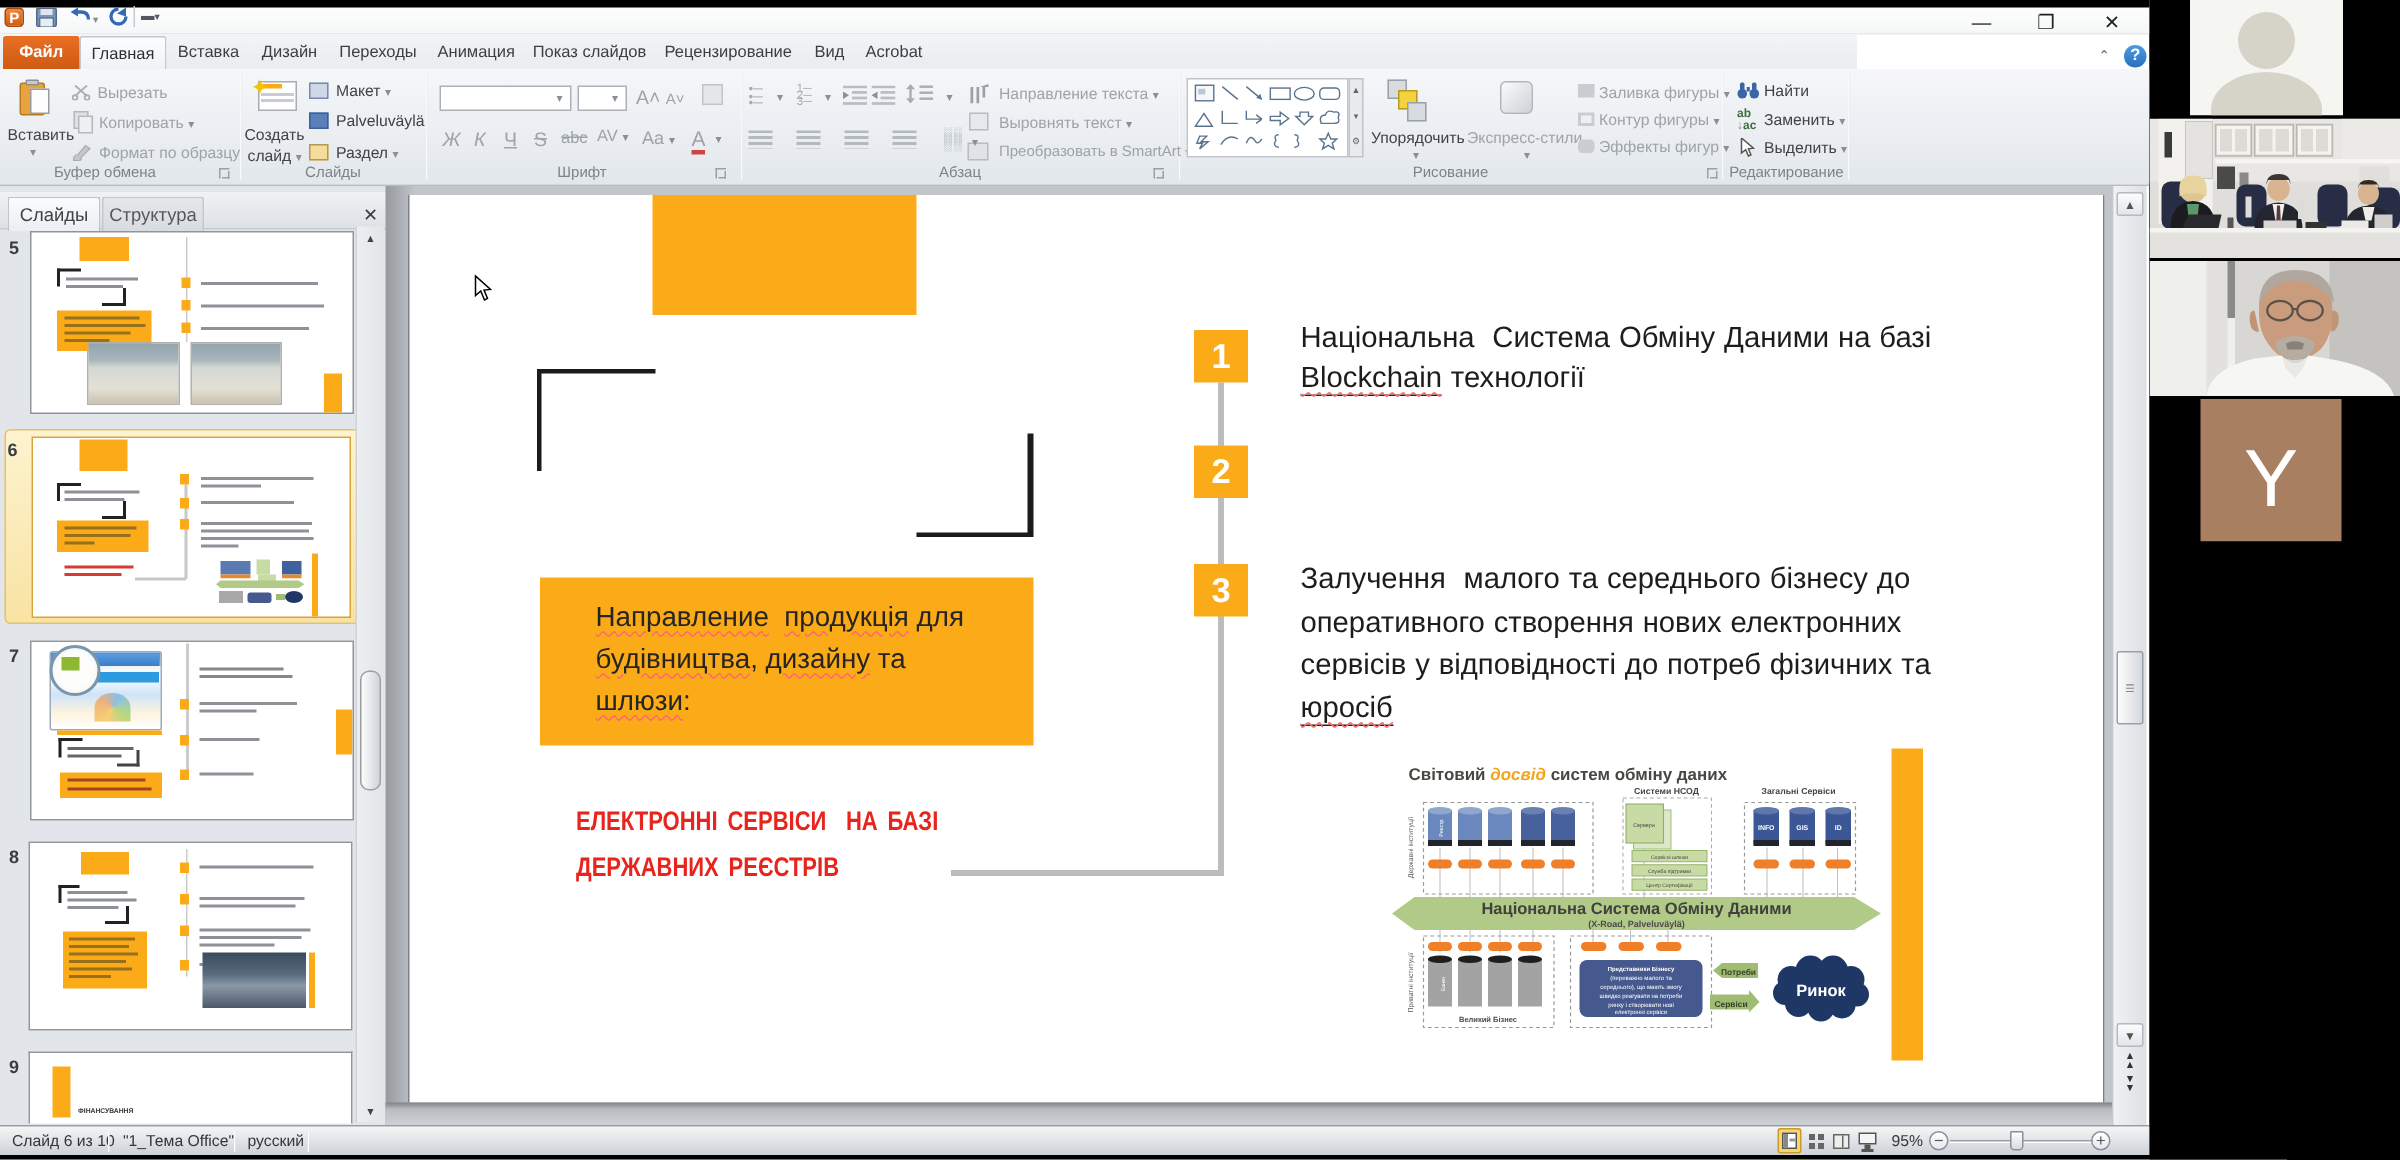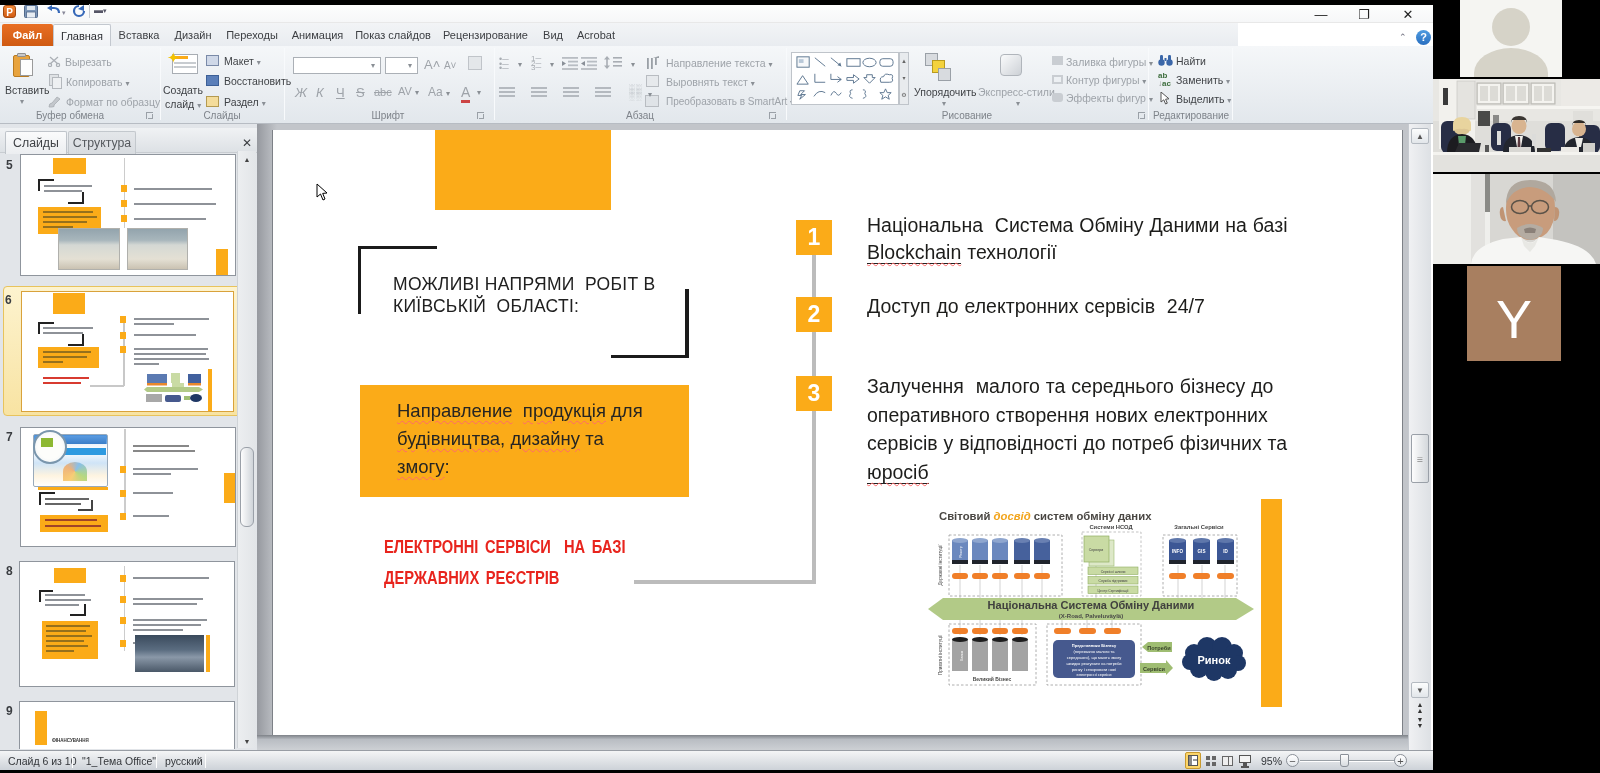--- a/index.html
+++ b/index.html
@@ -177,21 +177,21 @@
       <div class="a" style="left:172px;top:8px;width:26px;height:20px;background:#fff;border:1px solid #a8adb3;"></div>
       <div class="a" style="left:174px;top:10px;width:14px;height:3px;background:#fbab18;"></div>
       <div class="a" style="left:174px;top:16px;width:22px;height:2px;background:#c8ccd0;"></div>
       <div class="a" style="left:174px;top:20px;width:22px;height:2px;background:#c8ccd0;"></div>
       <div class="a" style="left:167px;top:3px;font-size:15px;color:#f3c200;">✦</div>
       <div class="rtxtd" style="left:163px;top:38px;">Создать</div>
       <div class="rtxtd" style="left:165px;top:52px;">слайд <span class="dd">▾</span></div>
       <div class="a" style="left:206px;top:9px;width:13px;height:11px;background:#cfd8e8;border:1px solid #7a8aa8;"></div>
       <div class="rtxtd" style="left:224px;top:9px;">Макет <span class="dd">▾</span></div>
       <div class="a" style="left:206px;top:29px;width:13px;height:11px;background:#5b7fb9;border:1px solid #3c5f96;"></div>
-      <div class="rtxtd" style="left:224px;top:29px;">Восстановить</div>
+      <div class="rtxtd" style="left:224px;top:29px;">Palveluväylä</div>
       <div class="a" style="left:206px;top:50px;width:13px;height:11px;background:#f4dc9a;border:1px solid #b49a50;"></div>
       <div class="rtxtd" style="left:224px;top:50px;">Раздел <span class="dd">▾</span></div>
 
       <div class="a" style="left:293px;top:11px;width:88px;height:17px;background:#fff;border:1px solid #abb0b6;"></div>
       <div class="a dd" style="left:371px;top:15px;">▾</div>
       <div class="a" style="left:385px;top:11px;width:33px;height:17px;background:#fff;border:1px solid #abb0b6;"></div>
       <div class="a dd" style="left:408px;top:15px;">▾</div>
       <div class="rtxt" style="left:424px;top:11px;font-size:13px;">А˄ <span style="font-size:10px;">А˅</span></div>
       <div class="a" style="left:468px;top:10px;width:14px;height:14px;background:#e4e7ea;border:1px solid #c0c4c9;"></div>
       <div class="rtxt" style="left:295px;top:39px;font-size:13px;font-style:italic;">Ж</div>
@@ -477,38 +477,36 @@
       <div id="page">
         <div class="a orange" style="left:162px;top:0;width:176px;height:80px;"></div>
         <svg class="a" style="left:43px;top:53px;" width="12" height="18" viewBox="0 0 12 18">
           <path d="M1 1 L1 14 L4.5 11 L7 17 L9 16 L6.7 10.4 L11 10 Z" fill="#fff" stroke="#000" stroke-width="1"></path>
         </svg>
 
         <div class="a" style="left:85px;top:116px;width:3px;height:68px;background:#1b1b1b;"></div>
         <div class="a" style="left:85px;top:116px;width:79px;height:3px;background:#1b1b1b;"></div>
         <div class="a" style="left:412px;top:159px;width:3.5px;height:69px;background:#1b1b1b;"></div>
         <div class="a" style="left:338px;top:224.5px;width:77px;height:3.5px;background:#1b1b1b;"></div>
-        <div id="slide-title" style="left:120px;top:144px;">МОЖЛИВІ НАПРЯМИ&nbsp; РОБІТ В<br>КИЇВСЬКІЙ&nbsp; ОБЛАСТІ:</div>
 
         <div id="obox">
-            <div><span class="wavy">Направление</span>&nbsp; <span class="wavy">продукція</span> для<br><span class="wavy">будівництва</span>, <span class="wavy">дизайну</span> та<br><span class="wavy">змогу</span>:</div>
+            <div><span class="wavy">Направление</span>&nbsp; <span class="wavy">продукція</span> для<br><span class="wavy">будівництва</span>, <span class="wavy">дизайну</span> та<br><span class="wavy">шлюзи</span>:</div>
           </div>
 
         <div class="redtxt" style="top:407px;">ЕЛЕКТРОННІ СЕРВІСИ&nbsp; НА БАЗІ</div>
         <div class="redtxt" style="top:438px;">ДЕРЖАВНИХ РЕЄСТРІВ</div>
 
         <div class="a" style="left:539px;top:125px;width:4px;height:329px;background:#bcbcbc;"></div>
         <div class="a" style="left:361px;top:450px;width:182px;height:4px;background:#bcbcbc;"></div>
 
         <div class="numbox" style="top:90px;">1</div>
         <div class="numbox" style="top:167px;">2</div>
         <div class="numbox" style="top:246px;">3</div>
 
         <div class="item" style="top:82px;line-height:26.5px;">Національна&nbsp; Система Обміну Даними&nbsp;на базі<br><span style="border-bottom:1px solid #222;" class="wavy">Blockchain</span> технології</div>
-        <div class="item" style="top:165px;">Доступ до електронних сервісів&nbsp; 24/7</div>
         <div class="item" style="top:242px;line-height:28.6px;">Залучення&nbsp; малого та середнього бізнесу до<br>оперативного створення нових електронних<br>сервісів у відповідності до потреб фізичних та<br><span style="border-bottom:1px solid #222;" class="wavy">юросіб</span></div>
 
         <div id="diagram" class="a" style="left:653px;top:373px;">
         <svg width="330" height="200" viewBox="0 0 330 200">
           <text x="13" y="17" font-size="11.3" font-weight="bold" fill="#4a4743" font-family="Liberation Sans">Світовий <tspan fill="#f2a51d" font-style="italic">досвід</tspan> систем обміну даних</text>
 
           <g stroke="#c0c0c0" stroke-width="0.7">
             <line x1="34" y1="62" x2="34" y2="95"></line>
                 <line x1="54" y1="62" x2="54" y2="95"></line>
                 <line x1="74" y1="62" x2="74" y2="95"></line>

